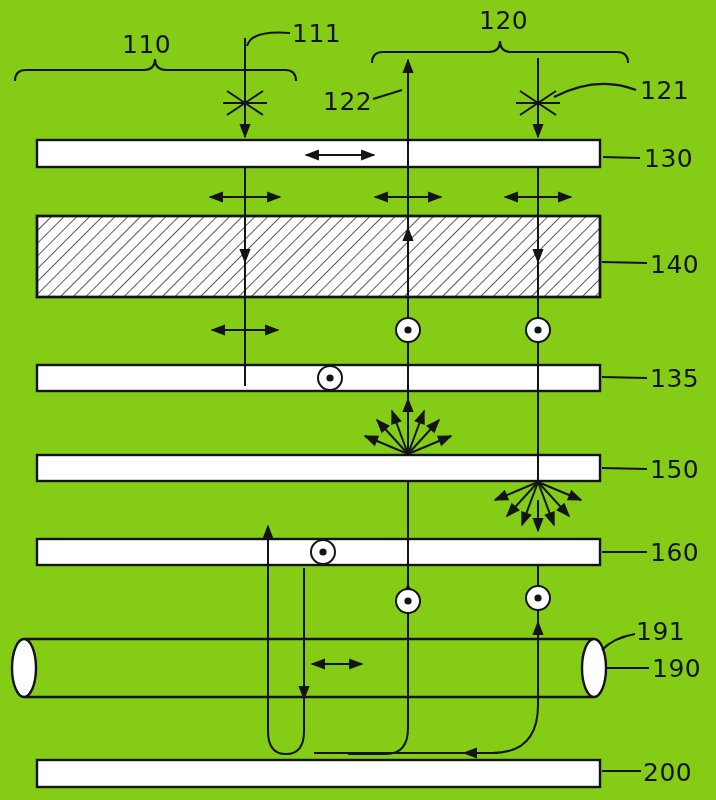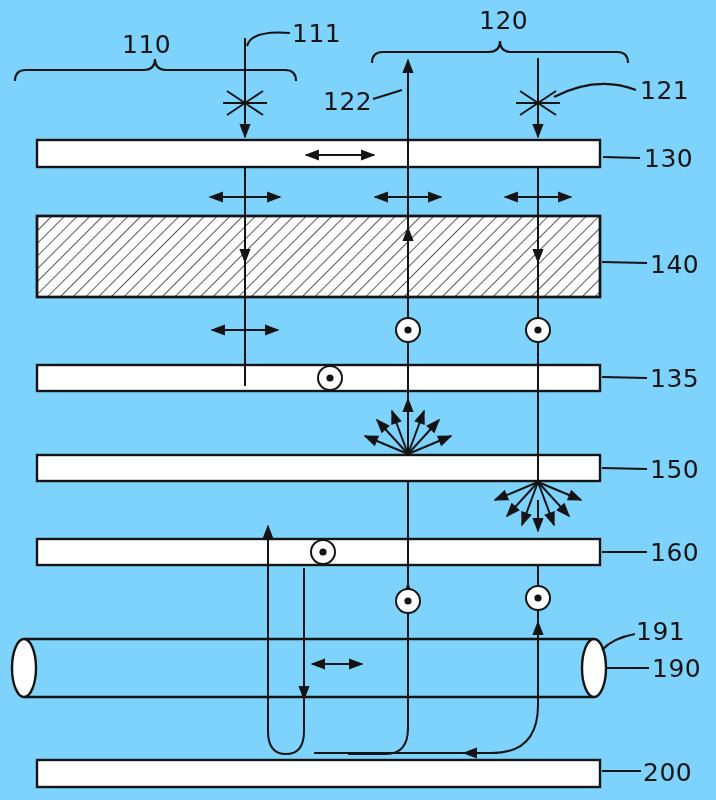--- a/index.html
+++ b/index.html
@@ -1,20 +1,20 @@
 <!DOCTYPE html>
 <html><head>
 <meta charset="utf-8">
 <style>
   html, body { margin: 0; padding: 0; background: #ffffff; }
   .stage {
     position: relative;
     width: 716px;
     height: 800px;
-    background: #7dd3fc;
+    background: #84cc16;
     font-family: "DejaVu Sans", sans-serif;
   }
   svg text {
     font-family: "DejaVu Sans", sans-serif;
     font-size: 25px;
     fill: #141414;
     letter-spacing: 0.5px;
   }
 </style>
 </head>

